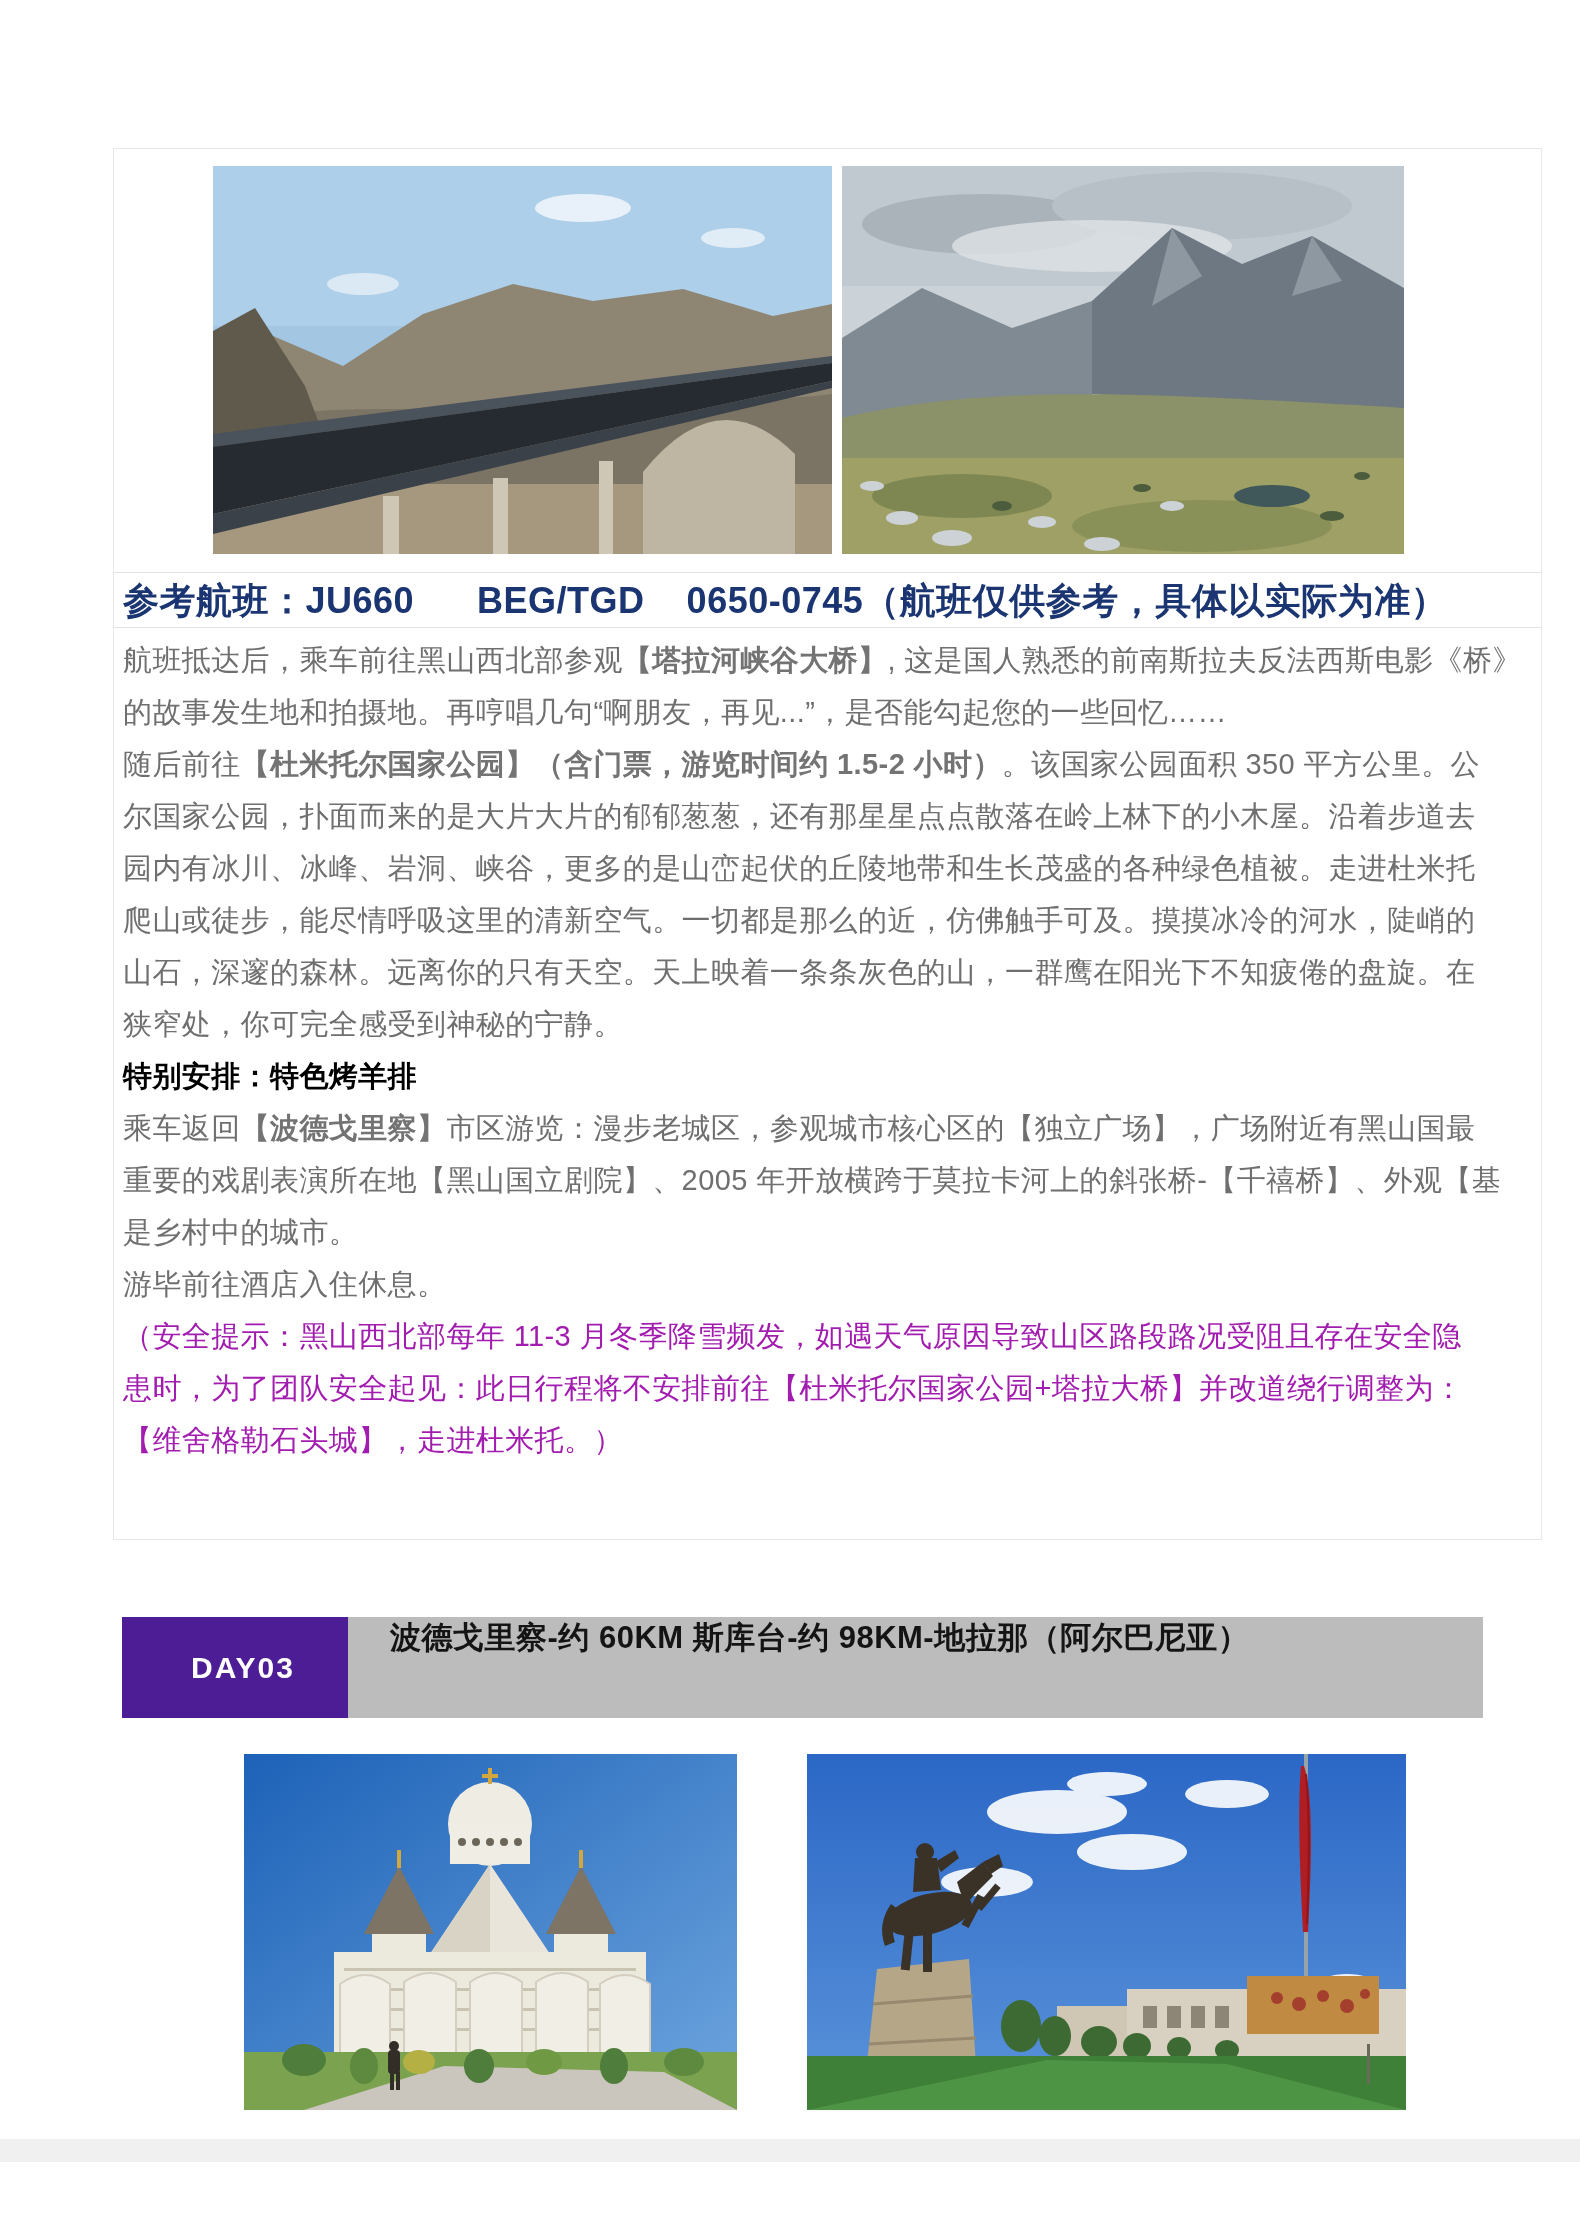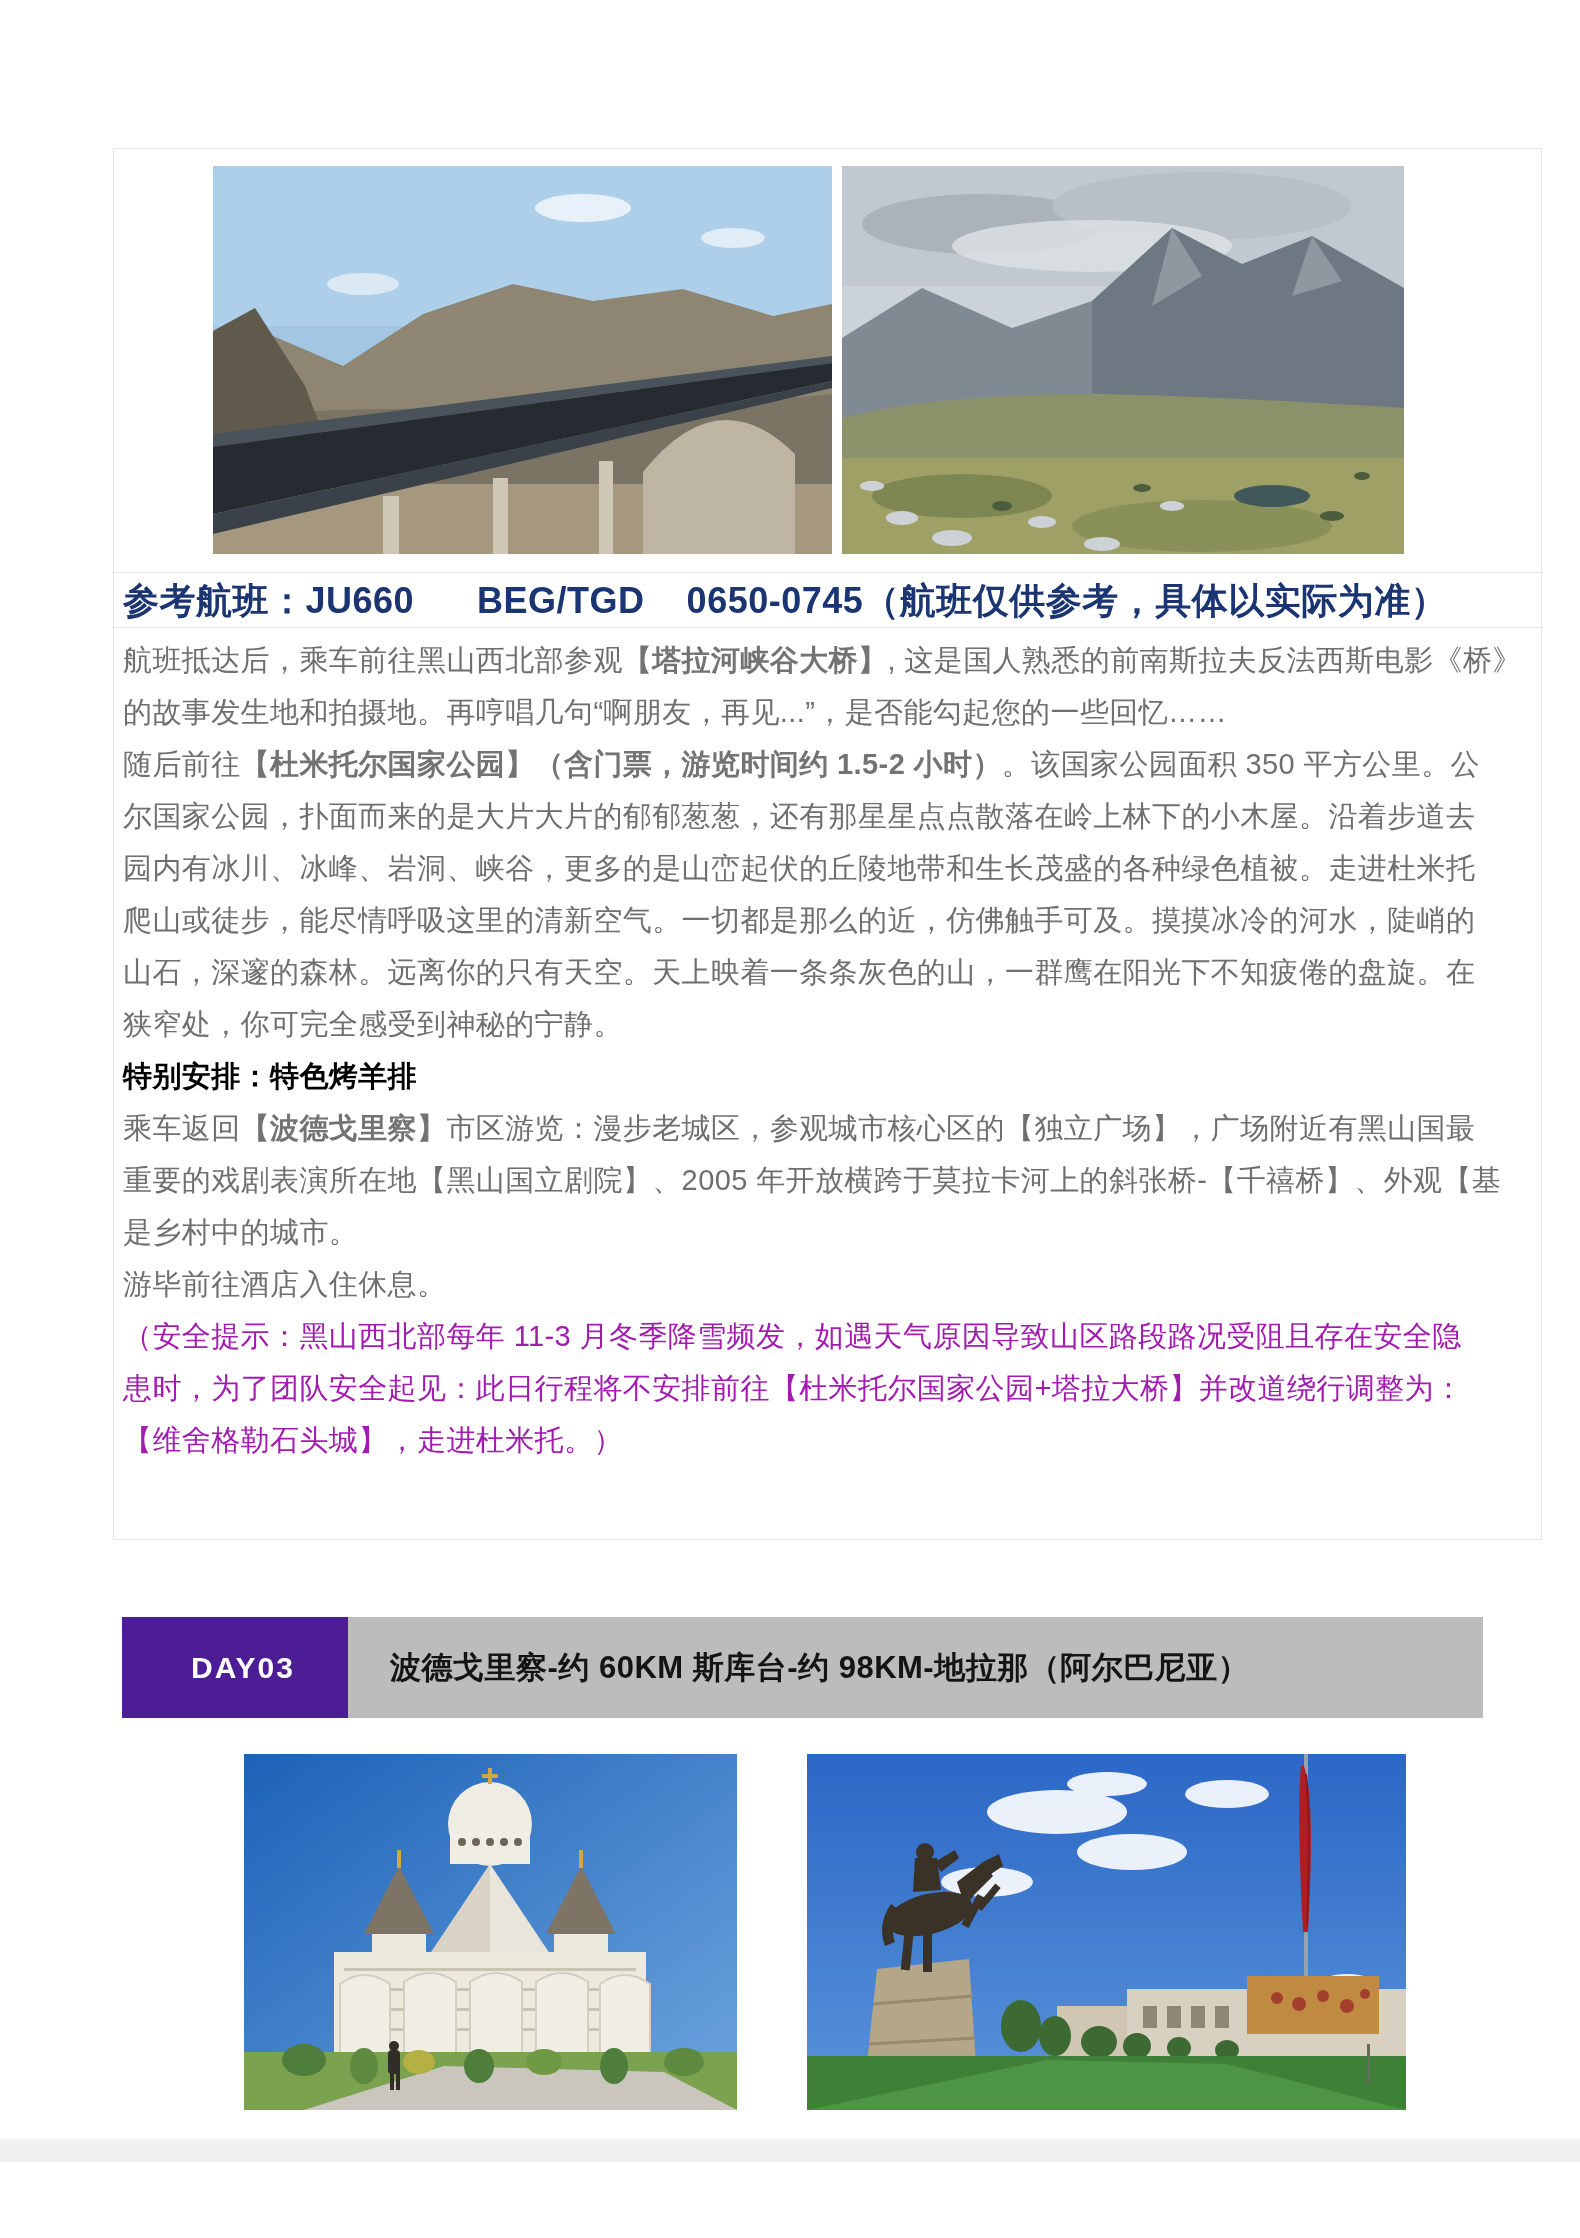--- a/index.html
+++ b/index.html
@@ -16,21 +16,21 @@
   .tline{height:52px;line-height:52px;font-size:29px;white-space:nowrap;letter-spacing:0.4px;}
   .st-body{color:#6f6f6f;}
   .st-blue{color:#737373;font-weight:bold;}
   .st-navy{color:#a21caf;}
   .st-navybold{color:#000000;font-weight:bold;}
   .day-row{position:absolute;left:122px;top:1617px;width:1361px;height:101px;}
   .day-badge{position:absolute;left:0;top:0;width:242px;height:101px;background:#4c1d95;
              color:#fff;display:flex;align-items:center;justify-content:center;
              font-size:30px;font-weight:bold;letter-spacing:2px;}
   .day-title-bar{position:absolute;left:226px;top:0;width:1135px;height:101px;background:#bcbcbc;
-             display:flex;align-items:center;}
+             display:flex;}
   .day-title{margin-left:42px;font-size:31px;font-weight:bold;color:#141414;letter-spacing:0.5px;}
   .bottom-band{position:absolute;left:0;top:2139px;width:1580px;height:23px;background:#f0f0f0;}
 </style>
 </head>
 <body>
 
 <div class="page">
 
   <div class="abs content-box"></div>
 

